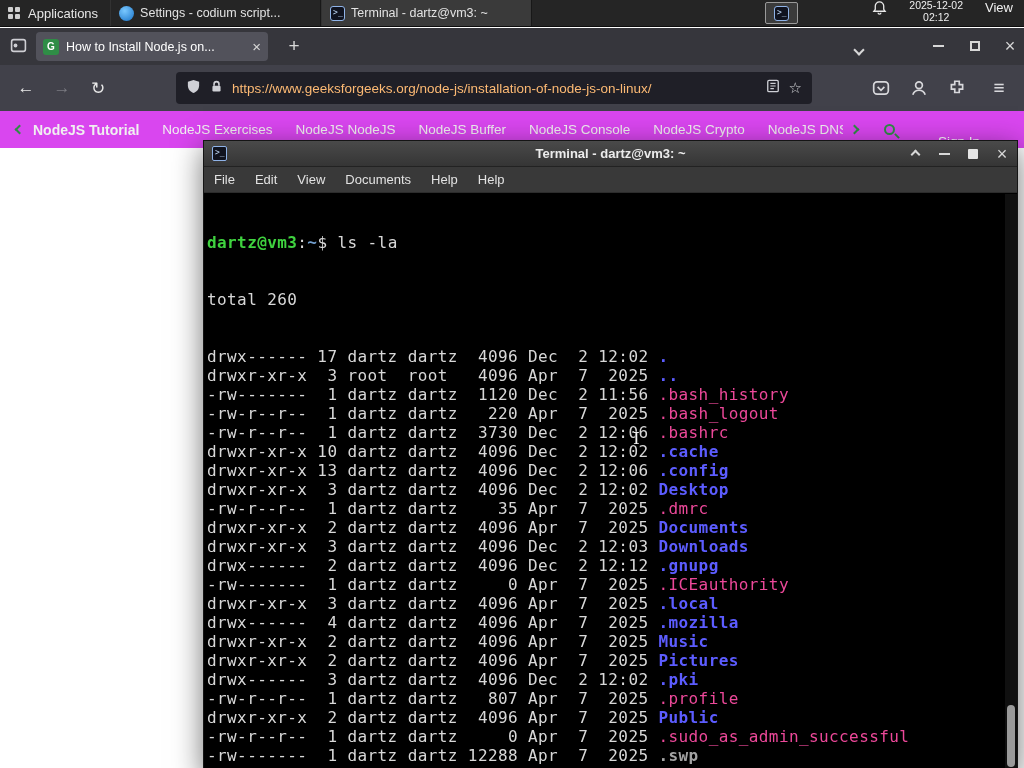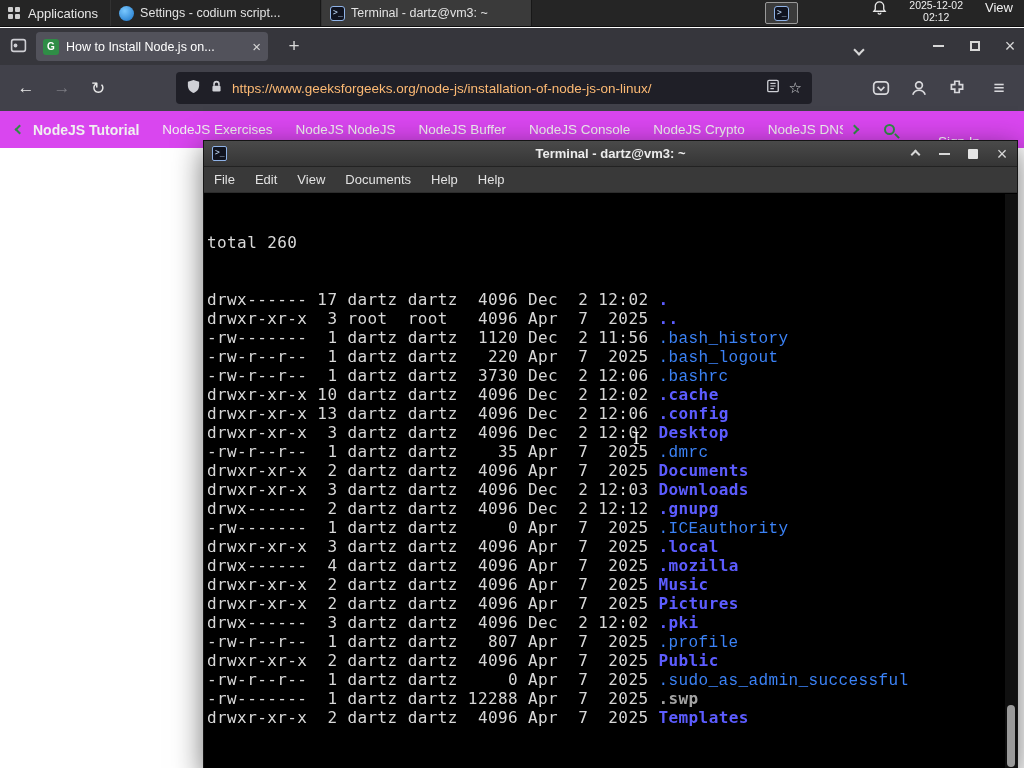--- a/index.html
+++ b/index.html
@@ -99,21 +99,21 @@
   .tc .chev { border-color:#d8d8d8; width:7px; height:7px; }
   .tc .fill-max { width:10px; height:10px; background:#e6e6e6; border-radius:1px; }
   #term-menubar { height:26px; background:#393939; display:flex; align-items:center; 
                   border-bottom:1px solid #2c2c2c; }
   .menu-item { padding:3px 10px; font-size:13px; color:#e2e2e2; }
   #screen { position:absolute; left:0; top:53px; right:0; bottom:0; background:#000; overflow:hidden;
             font-family:"DejaVu Sans Mono",monospace; font-size:16px; line-height:19px;
             letter-spacing:0.4px; color:#d8d8d8; white-space:pre; padding:1px 14px 0 3px; }
   .tline { height:19px; }
   .dir { color:var(--dir-blue,#5c5cff); font-weight:bold; }
-  .file { color:#3b82f6;font-family:Liberation Mono, monospace; }
+  .file { color:#ec4899; }
   .dim { color:#a3a3a3;font-weight:bold; }
   .phost { color:var(--prompt-green,#3fd23f); font-weight:bold; }
   .ppath { color:#729fcf; font-weight:bold; }
   #term-scrollbar { position:absolute; right:0; top:53px; bottom:0; width:12px; background:#101010; }
   #term-thumb { position:absolute; left:2px; right:2px; bottom:4px; height:62px; background:#9a9a9a; border-radius:4px; }
 
   
   #mouse-cursor { position:absolute; left:633px; top:428px; z-index:60; color:#f2f2f2;
                   font-family:"DejaVu Serif",serif; font-size:17px; text-shadow:0 0 2px #000, 0 0 1px #000; }
 </style>
@@ -265,20 +265,21 @@
   </div>
   <div id="term-menubar">
       <span class="menu-item">File</span>
       <span class="menu-item">Edit</span>
       <span class="menu-item">View</span>
       <span class="menu-item">Documents</span>
       <span class="menu-item">Help</span>
       <span class="menu-item">Help</span>
     </div>
   <div id="screen">
+    <div class="tline"><span class="phost">dartz@vm3</span><span>:</span><span class="ppath">~</span><span>$ </span><span>ls -la</span></div>
     <div class="tline">total 260</div>
     <div><div class="tline"><span class="meta">drwx------ 17 dartz dartz  4096 Dec  2 12:02 </span><span class="dir">.</span></div><div class="tline"><span class="meta">drwxr-xr-x  3 root  root   4096 Apr  7  2025 </span><span class="dir">..</span></div><div class="tline"><span class="meta">-rw-------  1 dartz dartz  1120 Dec  2 11:56 </span><span class="file">.bash_history</span></div><div class="tline"><span class="meta">-rw-r--r--  1 dartz dartz   220 Apr  7  2025 </span><span class="file">.bash_logout</span></div><div class="tline"><span class="meta">-rw-r--r--  1 dartz dartz  3730 Dec  2 12:06 </span><span class="file">.bashrc</span></div><div class="tline"><span class="meta">drwxr-xr-x 10 dartz dartz  4096 Dec  2 12:02 </span><span class="dir">.cache</span></div><div class="tline"><span class="meta">drwxr-xr-x 13 dartz dartz  4096 Dec  2 12:06 </span><span class="dir">.config</span></div><div class="tline"><span class="meta">drwxr-xr-x  3 dartz dartz  4096 Dec  2 12:02 </span><span class="dir">Desktop</span></div><div class="tline"><span class="meta">-rw-r--r--  1 dartz dartz    35 Apr  7  2025 </span><span class="file">.dmrc</span></div><div class="tline"><span class="meta">drwxr-xr-x  2 dartz dartz  4096 Apr  7  2025 </span><span class="dir">Documents</span></div><div class="tline"><span class="meta">drwxr-xr-x  3 dartz dartz  4096 Dec  2 12:03 </span><span class="dir">Downloads</span></div><div class="tline"><span class="meta">drwx------  2 dartz dartz  4096 Dec  2 12:12 </span><span class="dir">.gnupg</span></div><div class="tline"><span class="meta">-rw-------  1 dartz dartz     0 Apr  7  2025 </span><span class="file">.ICEauthority</span></div><div class="tline"><span class="meta">drwxr-xr-x  3 dartz dartz  4096 Apr  7  2025 </span><span class="dir">.local</span></div><div class="tline"><span class="meta">drwx------  4 dartz dartz  4096 Apr  7  2025 </span><span class="dir">.mozilla</span></div><div class="tline"><span class="meta">drwxr-xr-x  2 dartz dartz  4096 Apr  7  2025 </span><span class="dir">Music</span></div><div class="tline"><span class="meta">drwxr-xr-x  2 dartz dartz  4096 Apr  7  2025 </span><span class="dir">Pictures</span></div><div class="tline"><span class="meta">drwx------  3 dartz dartz  4096 Dec  2 12:02 </span><span class="dir">.pki</span></div><div class="tline"><span class="meta">-rw-r--r--  1 dartz dartz   807 Apr  7  2025 </span><span class="file">.profile</span></div><div class="tline"><span class="meta">drwxr-xr-x  2 dartz dartz  4096 Apr  7  2025 </span><span class="dir">Public</span></div><div class="tline"><span class="meta">-rw-r--r--  1 dartz dartz     0 Apr  7  2025 </span><span class="file">.sudo_as_admin_successful</span></div><div class="tline"><span class="meta">-rw-------  1 dartz dartz 12288 Apr  7  2025 </span><span class="dim">.swp</span></div><div class="tline"><span class="meta">drwxr-xr-x  2 dartz dartz  4096 Apr  7  2025 </span><span class="dir">Templates</span></div></div>
   </div>
   <div id="term-scrollbar">
     <div id="term-thumb"></div>
   </div>
 </div>
 
 <div id="mouse-cursor">I</div>
 

